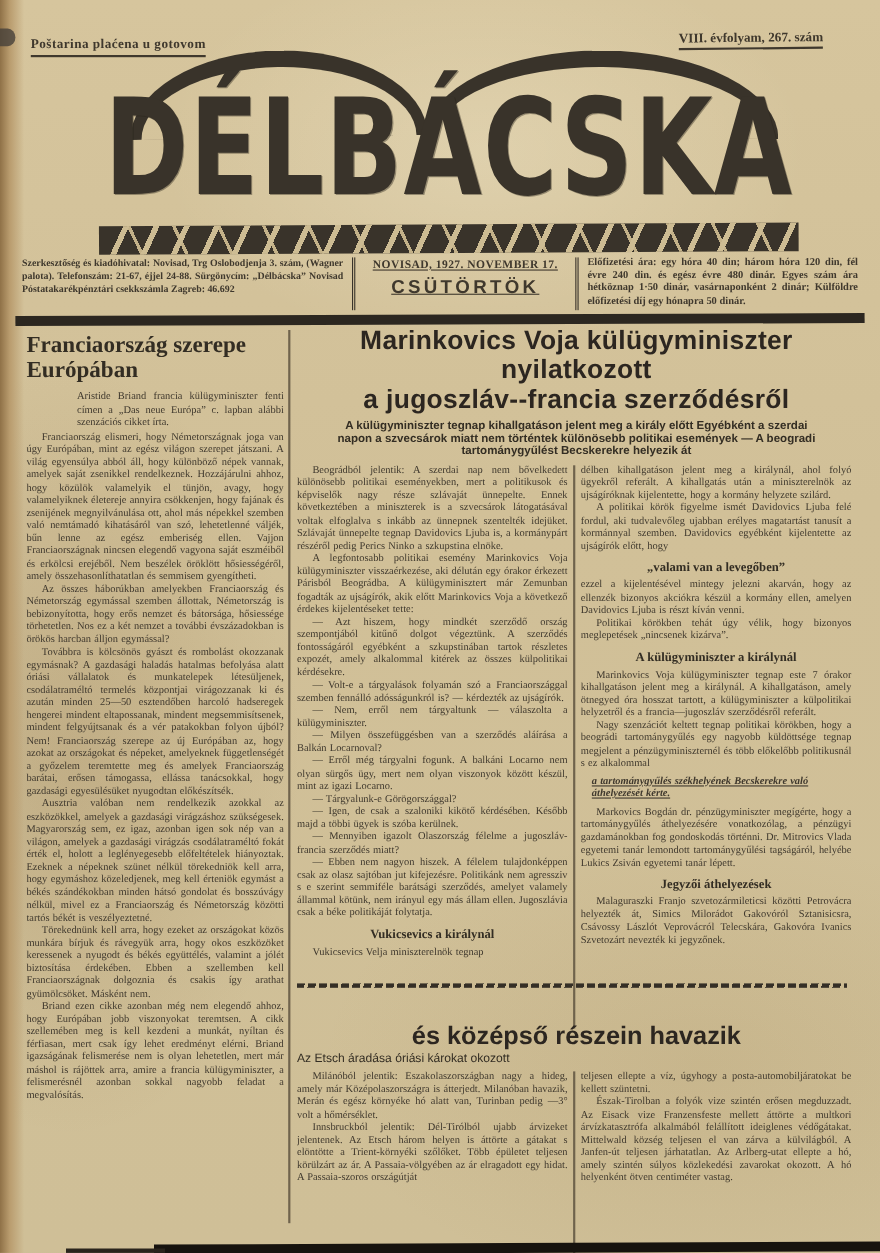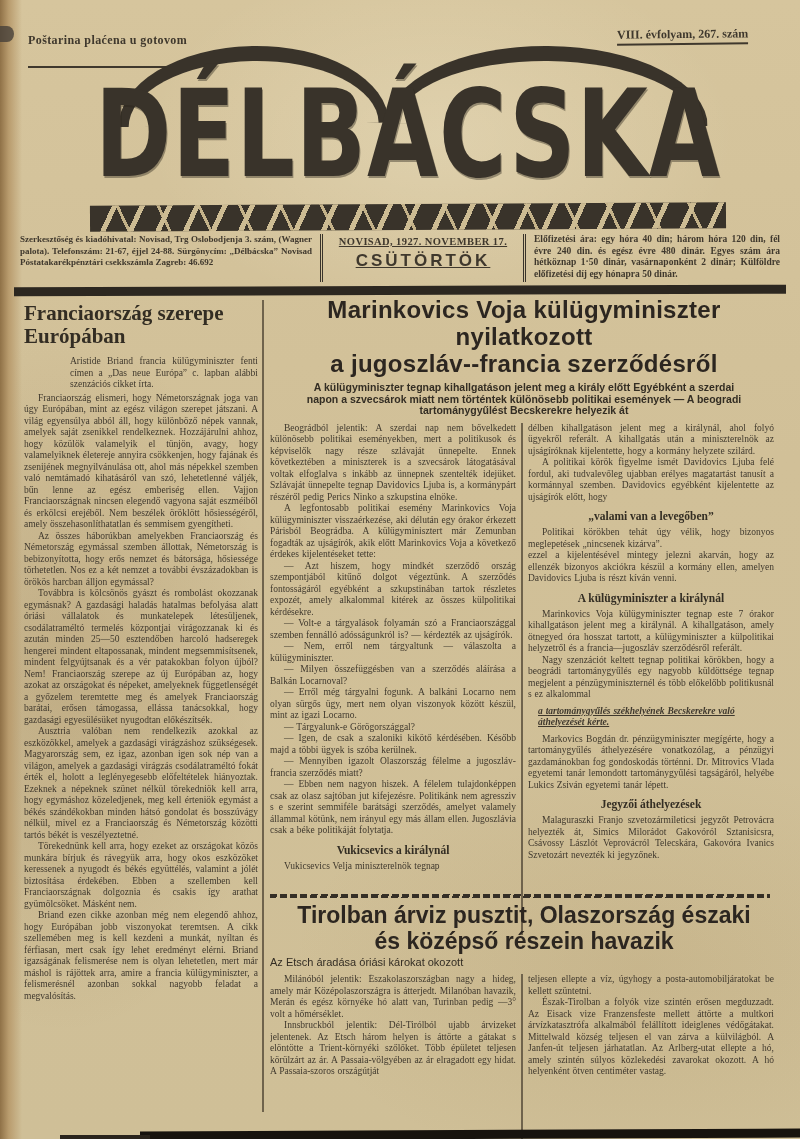--- a/index.html
+++ b/index.html
@@ -14,21 +14,21 @@
     font-family:"Liberation Serif", serif; color:#3f382d;
   }
   .spine-shadow { position:absolute; left:0; top:0; width:22px; height:100%;
     background:linear-gradient(90deg, #8f7147 0%, #b99c6e 40%, rgba(185,156,110,0) 100%); }
   .corner-mark { position:absolute; left:0; top:26px; width:14px; height:16px; background:#46403a; border-radius:0 60% 60% 0; opacity:.8; }
   .bottom-dark { position:absolute; left:140px; bottom:0; width:660px; height:9px; background:#17130e;
     transform:rotate(-.25deg); }
   .bottom-dark2 { position:absolute; left:60px; bottom:0; width:90px; height:4px; background:#2a241c; }
 
   .postal-note { position:absolute; left:28px; top:33px; font-family:"Liberation Serif",serif;
-    font-weight:bold; font-size:12px; letter-spacing:.4px; border-bottom:2px solid #3f382d; padding-bottom:18px; }
+    font-weight:bold; font-size:12px; letter-spacing:.4px; border-bottom:2px solid #3f382d; padding-bottom:2px; }
   .issue-info { position:absolute; right:52px; top:27px; font-weight:bold; font-size:12px;
     border-bottom:2px solid #3f382d; padding-bottom:1px; transform:rotate(-.6deg); }
 
   .masthead { position:absolute; left:88px; top:44px; width:640px; height:186px; }
   .arc { position:absolute; top:2px; height:64px; border:solid #39332a; border-width:15px 10px 0 10px;
     border-radius:100% 100% 0 0 / 200% 200% 0 0; border-bottom:none; }
   .arc1 { left:30px; width:250px; transform:rotate(-1deg); }
   .arc2 { left:300px; width:300px; transform:rotate(.5deg); }
   .logo-text { position:absolute; left:0; bottom:34px; width:100%; text-align:center;
     font-family:"DejaVu Sans", sans-serif; font-weight:bold; font-size:92px; line-height:92px;
@@ -146,38 +146,38 @@
           <p class="para">— Mennyiben igazolt Olaszország félelme a jugoszláv-francia szerződés miatt?</p>
           <p class="para">— Ebben nem nagyon hiszek. A félelem tulajdonképpen csak az olasz sajtóban jut kifejezésre. Politikánk nem agressziv s e szerint semmiféle barátsági szerződés, amelyet valamely állammal kötünk, nem irányul egy más állam ellen. Jugoszlávia csak a béke politikáját folytatja.</p>
           <h4 class="crosshead">Vukicsevics a királynál</h4>
           <p class="para">Vukicsevics Velja miniszterelnök tegnap</p>
         </div>
       <div class="vrule vrule-inner"></div>
       <div class="ncol ncol-main">
           <p class="para cont">délben kihallgatáson jelent meg a királynál, ahol folyó ügyekről referált. A kihallgatás után a miniszterelnök az ujságíróknak kijelentette, hogy a kormány helyzete szilárd.</p>
           <p class="para">A politikai körök figyelme ismét Davidovics Ljuba felé fordul, aki tudvalevőleg ujabban erélyes magatartást tanusít a kormánnyal szemben. Davidovics egyébként kijelentette az ujságírók előtt, hogy</p>
           <h4 class="crosshead">„valami van a levegőben”</h4>
+          <p class="para cont">ezzel a kijelentésével mintegy jelezni akarván, hogy az ellenzék bizonyos akciókra készül a kormány ellen, amelyen Davidovics Ljuba is részt kíván venni.</p>
           <p class="para">Politikai körökben tehát úgy vélik, hogy bizonyos meglepetések „nincsenek kizárva”.</p>
-          <p class="para cont">ezzel a kijelentésével mintegy jelezni akarván, hogy az ellenzék bizonyos akciókra készül a kormány ellen, amelyen Davidovics Ljuba is részt kíván venni.</p>
           <h4 class="crosshead">A külügyminiszter a királynál</h4>
           <p class="para">Marinkovics Voja külügyminiszter tegnap este 7 órakor kihallgatáson jelent meg a királynál. A kihallgatáson, amely ötnegyed óra hosszat tartott, a külügyminiszter a külpolitikai helyzetről és a francia—jugoszláv szerződésről referált.</p>
           <p class="para">Nagy szenzációt keltett tegnap politikai körökben, hogy a beográdi tartománygyűlés egy nagyobb küldöttsége tegnap megjelent a pénzügyminiszternél és több előkelőbb politikusnál s ez alkalommal</p>
           <p class="para em-line">a tartománygyűlés székhelyének Becskerekre való áthelyezését kérte.</p>
           <p class="para">Markovics Bogdán dr. pénzügyminiszter megígérte, hogy a tartománygyűlés áthelyezésére vonatkozólag, a pénzügyi gazdamánokban fog gondoskodás történni. Dr. Mitrovics Vlada egyetemi tanár lemondott tartománygyűlési tagságáról, helyébe Lukics Zsiván egyetemi tanár lépett.</p>
           <h4 class="crosshead">Jegyzői áthelyezések</h4>
-          <p class="para">Malaguraszki Franjo szvetozármileticsi jegyzőt Petrovácra helyezték át, Simics Milorádot Gakovóról Sztanisicsra, Csávossy Lászlót Veprovácról Telecskára, Gakovóra Ivanics Szvetozárt nevezték ki jegyzőnek.</p>
+          <p class="para">Malaguraszki Franjo szvetozármileticsi közötti Petrovácra helyezték át, Simics Milorádot Gakovóról Sztanisicsra, Csávossy Lászlót Veprovácról Telecskára, Gakovóra Ivanics Szvetozárt nevezték ki jegyzőnek.</p>
         </div>
     </div>
   </div>
 
   <div class="wavy"></div>
 
   <div class="bottom-sec">
     <h1 class="headline-sm">
-      <span>Tirolban árviz pusztit, Olaszország északi</span><br>
+      <br>
       <span>és középső részein havazik</span>
     </h1>
     <div class="subhead-sm">Az Etsch áradása óriási károkat okozott</div>
     <div class="two-col">
       <div class="ncol ncol-bottom">
           <p class="para">Milánóból jelentik: Északolaszországban nagy a hideg, amely már Középolaszországra is átterjedt. Milanóban havazik, Merán és egész környéke hó alatt van, Turinban pedig —3° volt a hőmérséklet.</p>
           <p class="para">Innsbruckból jelentik: Dél-Tirólból ujabb árvizeket jelentenek. Az Etsch három helyen is áttörte a gátakat s elöntötte a Trient-környéki szőlőket. Több épületet teljesen körülzárt az ár. A Passaia-völgyében az ár elragadott egy hidat. A Passaia-szoros országútját</p>
         </div>
       <div class="vrule vrule-inner"></div>
       <div class="ncol ncol-bottom">

